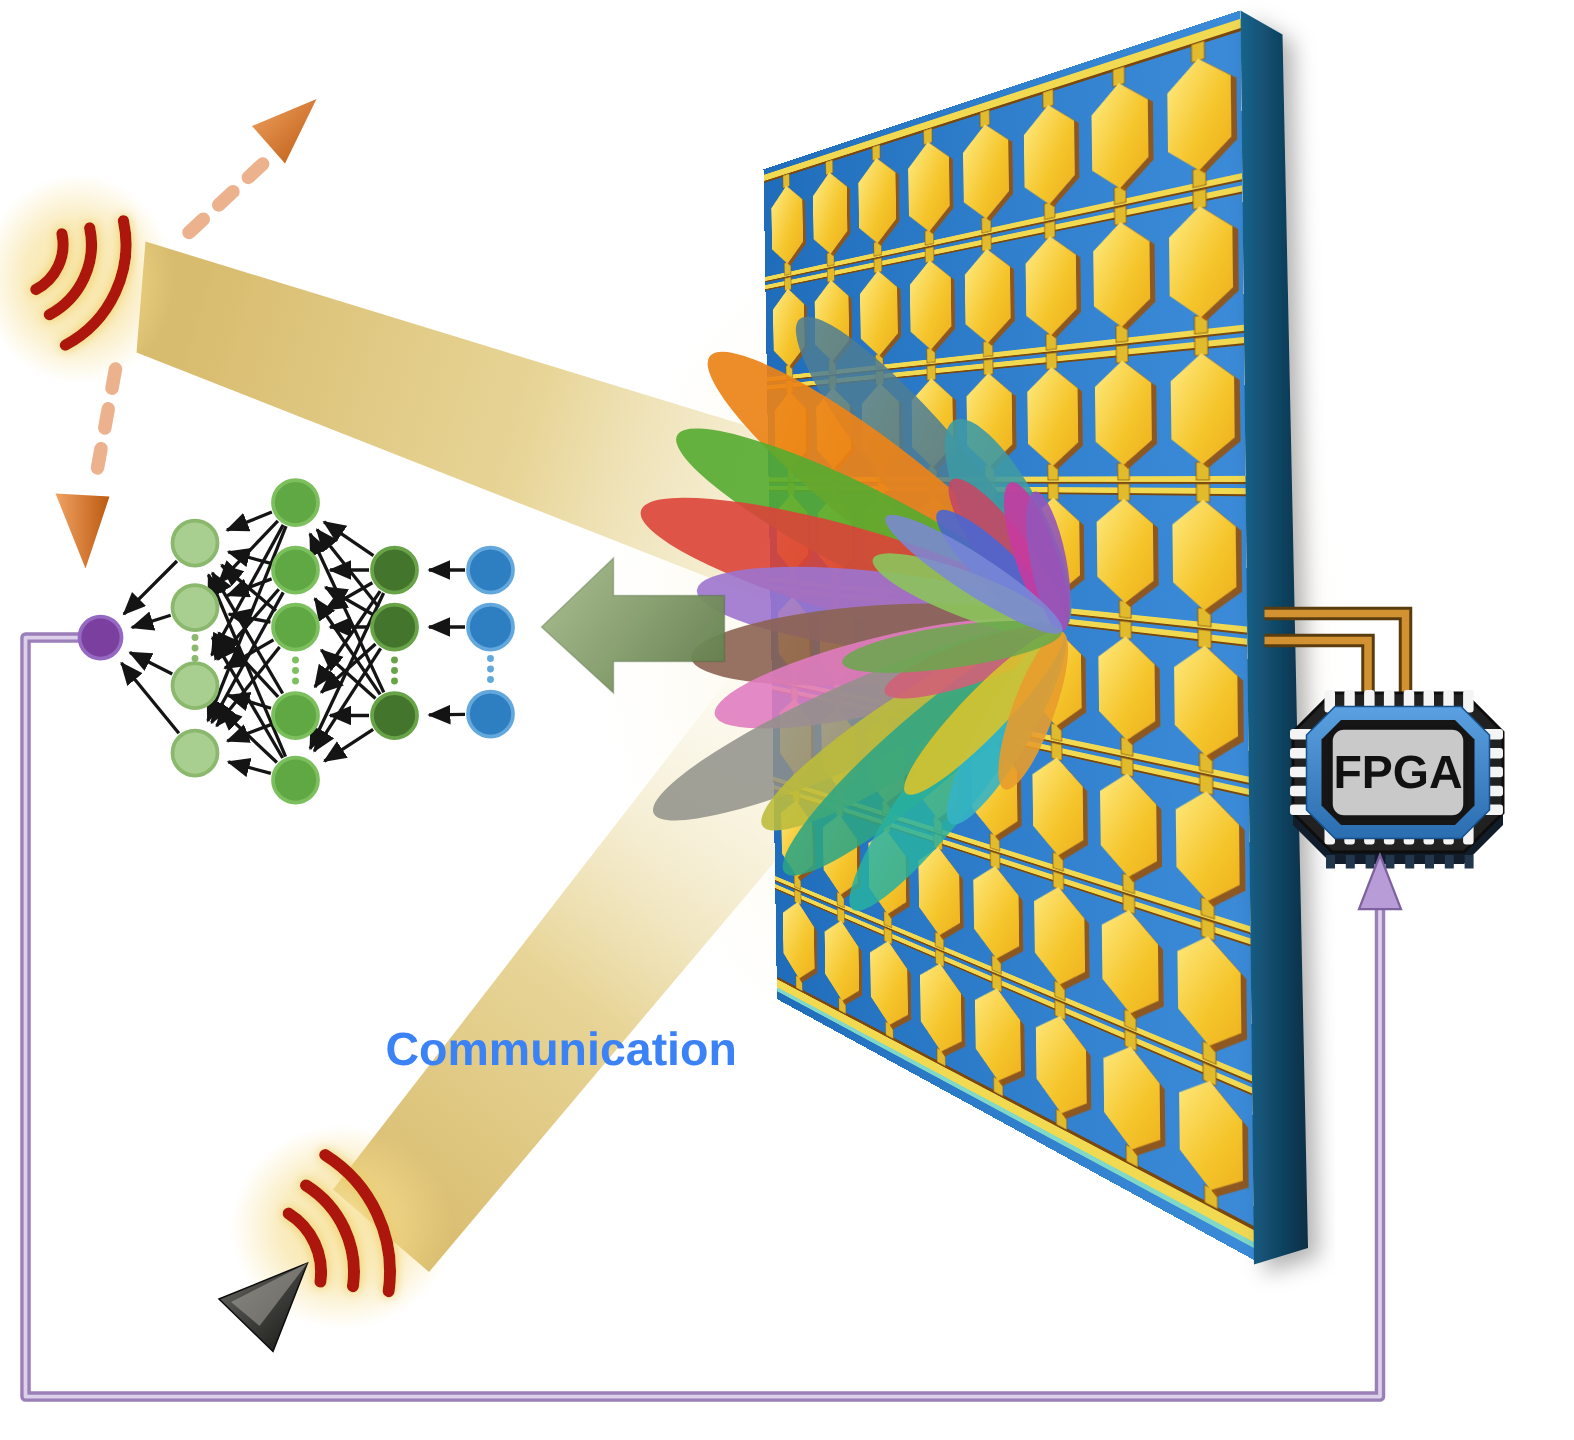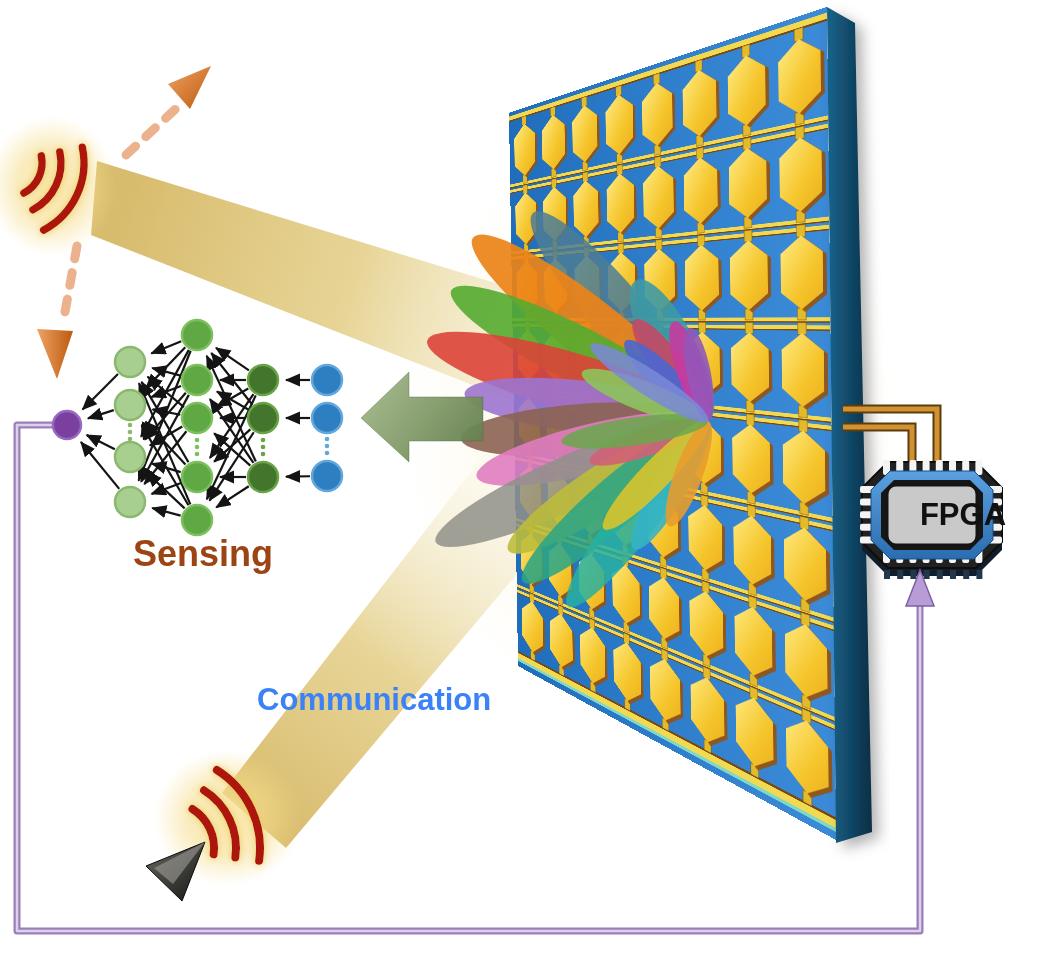--- a/index.html
+++ b/index.html
@@ -6,21 +6,21 @@
   .stage{position:relative;width:1049px;height:960px;background:#ffffff;overflow:hidden;
          font-family:"Liberation Sans",sans-serif;}
   .stage svg{position:absolute;left:0;top:0;}
   #panel3d{position:absolute;left:0;top:0;width:620px;height:1230px;transform-origin:0 0;z-index:2;}
   #bg-svg{z-index:1;}
   #fg-svg{z-index:3;}
   .lbl{position:absolute;font-weight:700;z-index:4;white-space:nowrap;}
   #sensing-label{left:133px;top:533px;font-size:36px;}
   #communication-label{left:257px;top:682px;font-size:31px;}
   #fpga-label{left:887px;top:485px;width:90px;height:60px;display:flex;align-items:center;
-              justify-content:center;font-size:31px;letter-spacing:0px;margin-left:31px;}
+              justify-content:center;font-size:31px;letter-spacing:0px;}
 </style>
 </head>
 <body>
 
 <div class="stage">
 
   <svg id="bg-svg" width="1049" height="960" viewBox="0 0 1049 960">
     <defs>
       <linearGradient id="beamGradA" gradientUnits="userSpaceOnUse" x1="130" y1="210" x2="630" y2="360">
         <stop offset="0" stop-color="#d7ba6a" stop-opacity="0.97"></stop>
@@ -577,16 +577,15 @@
         <rect x="860" y="536.4" width="15" height="7" rx="2" fill="#f4f4f4"></rect>
         <rect x="987" y="536.4" width="15" height="7" rx="2" fill="#f4f4f4"></rect>
         <path d="M890,471 H974 L993,490 V540 L974,559 H890 L871,540 V490 Z" fill="url(#chipBevel)" stroke="#16508a" stroke-width="1"></path>
         <path d="M894,480 H970 L983,493 V537 L970,550 H894 L881,537 V493 Z" fill="#161616"></path>
         <rect x="887" y="485" width="90" height="60" rx="9" fill="#c9c9c9" stroke="#141414" stroke-width="3"></rect>
       </g>
 
     <polygon points="920,570 906,606 934,606" fill="#b89cd8" stroke="#7e62a0" stroke-width="1.5"></polygon>
   </svg>
 
-  <div class="lbl" id="sensing-label" style="color: rgb(156, 68, 19);">Sensing</div>
   <div class="lbl" id="communication-label" style="color: #3b82f6;">Communication</div>
   <div class="lbl" id="fpga-label" style="color: rgb(17, 17, 17);">FPGA</div>
 </div>
 
 </body></html>

